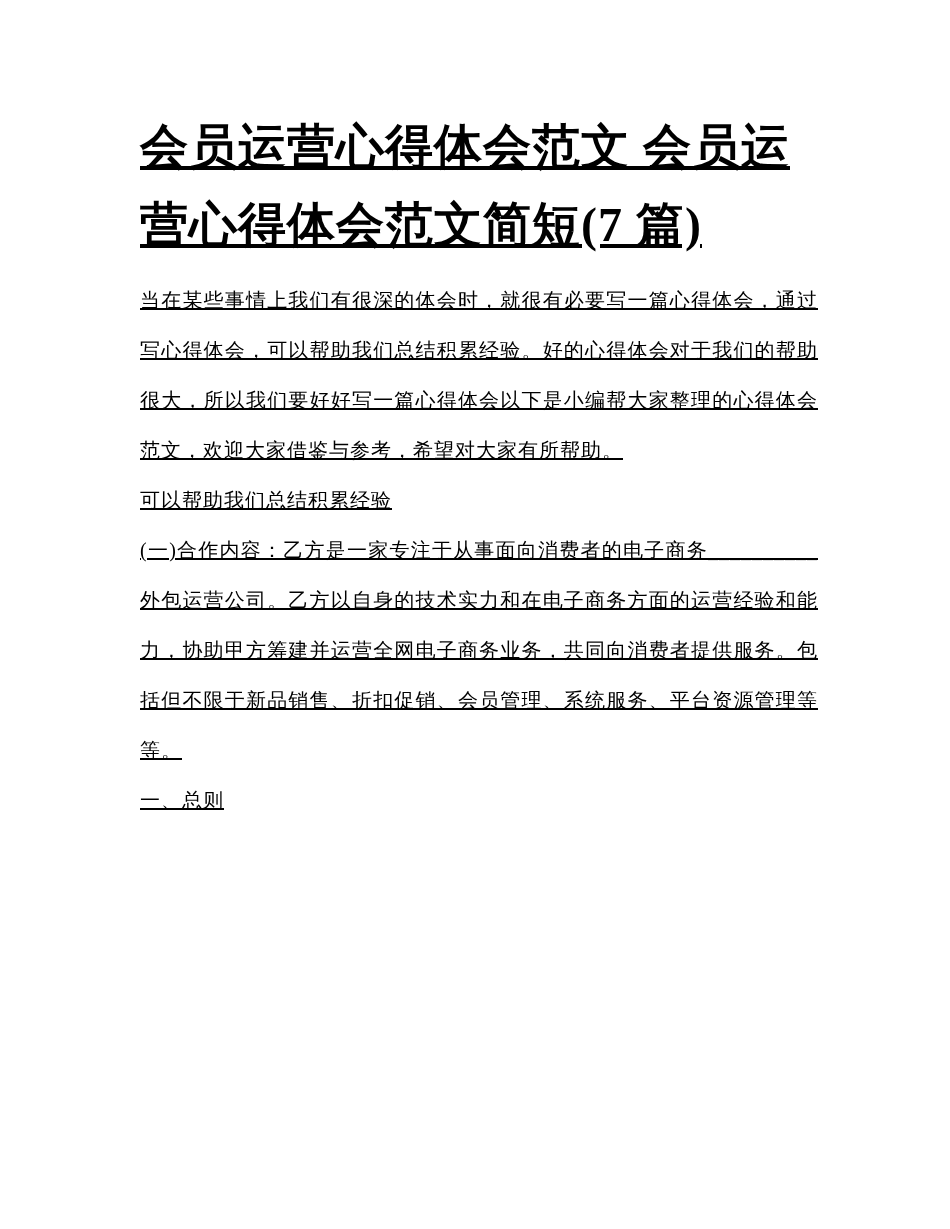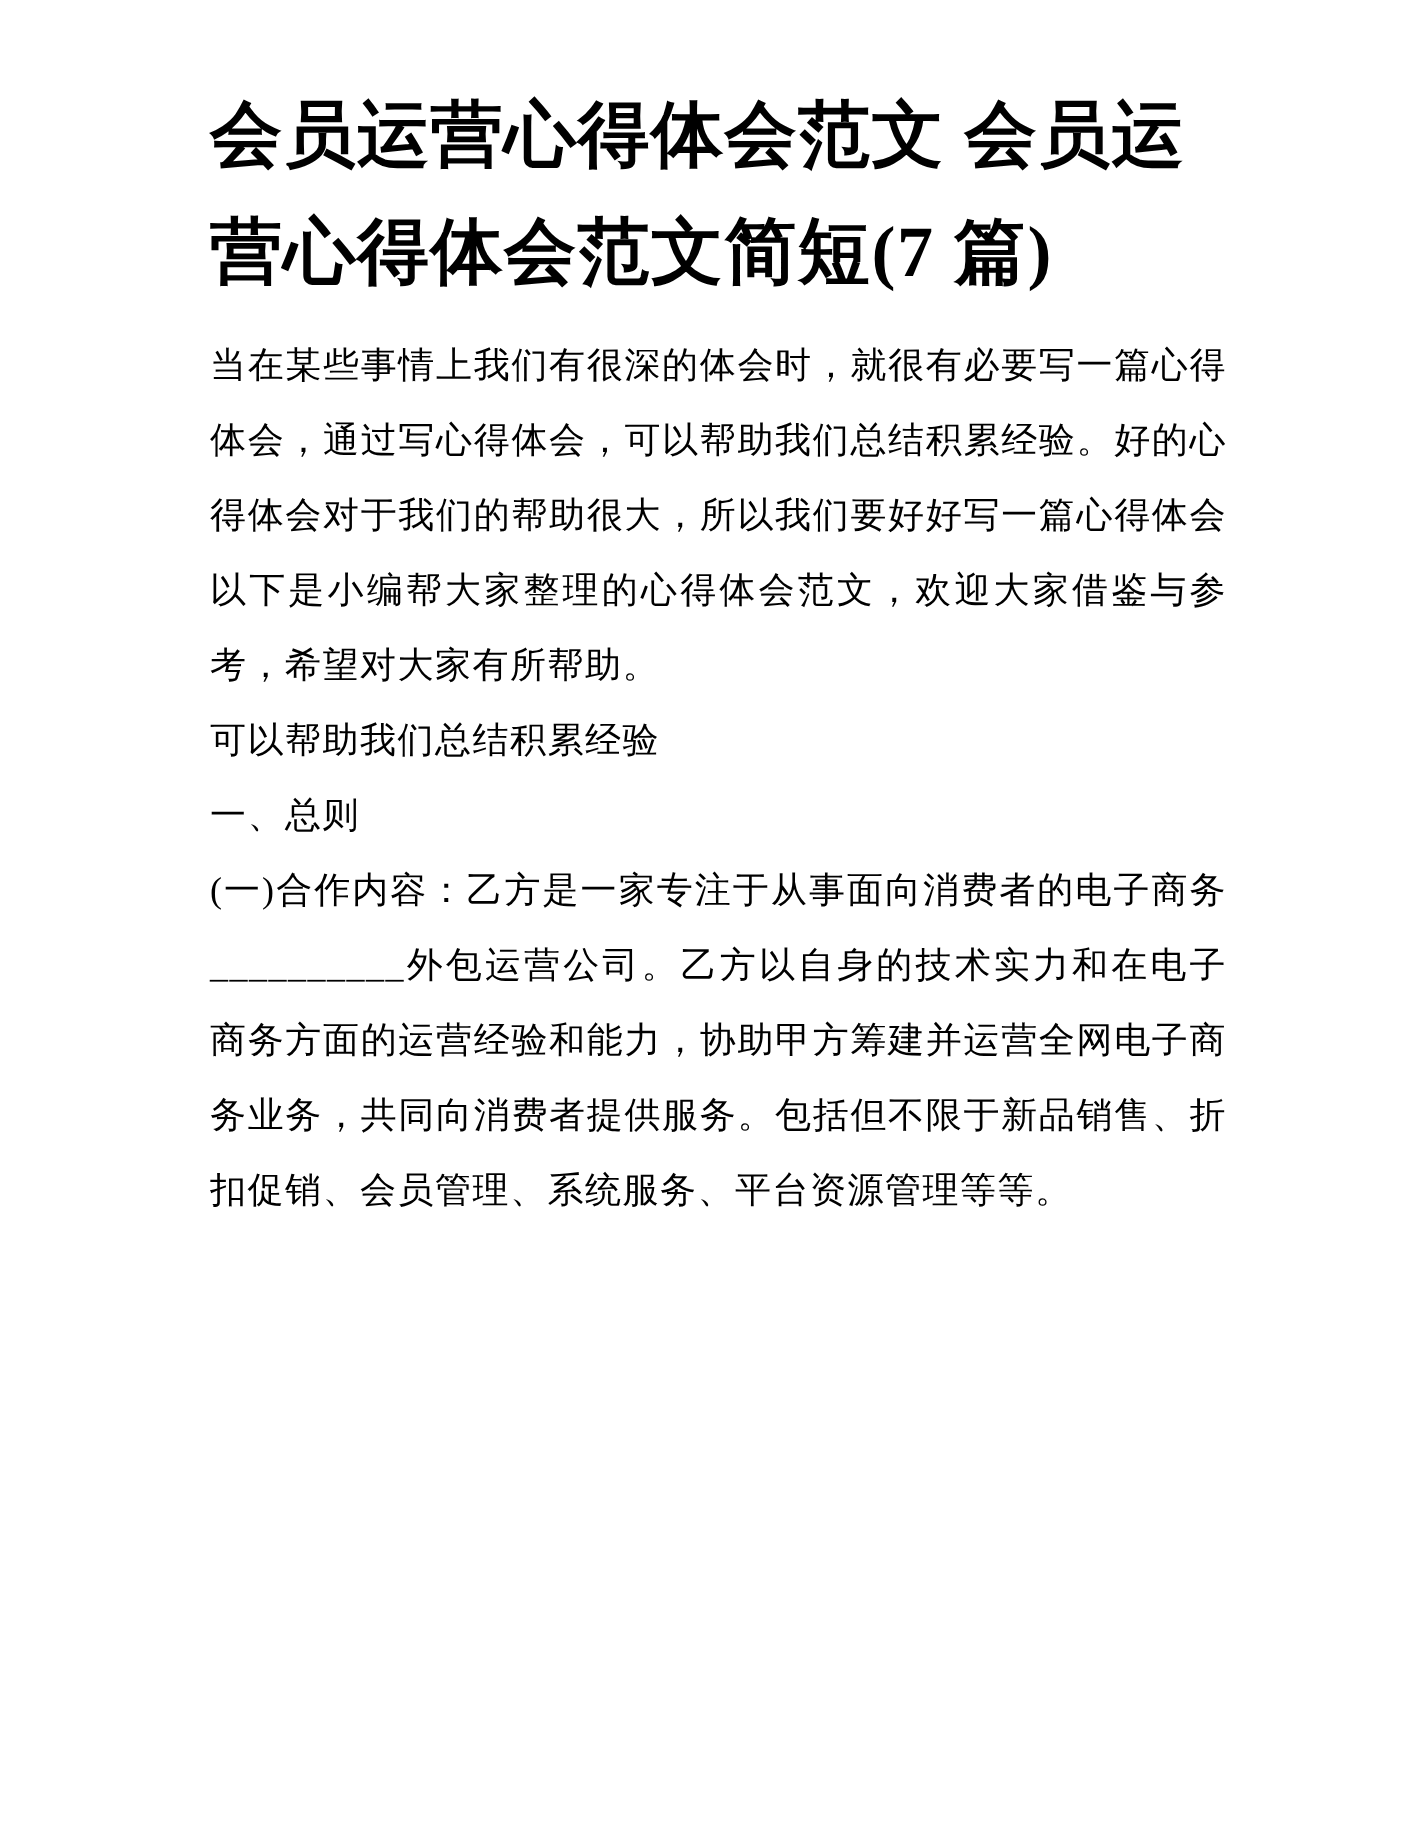--- a/index.html
+++ b/index.html
@@ -14,46 +14,47 @@
     background: #ffffff;
     overflow: hidden;
     font-family: "Liberation Serif", "DejaVu Serif", serif;
     color: #000000;
   }
   .content {
     position: absolute;
     left: 140px;
     top: 0;
     width: 678px;
-    padding-top: 52px;
+    padding-top: 108px;
+    text-decoration: underline;
   }
   .doc-title {
     margin: 0 0 11px 0;
     font-size: 48px;
     line-height: 78px;
     font-weight: 700;
     letter-spacing: 1px;
     text-align: left;
     color: #000000;
   }
   .doc-paragraph {
     margin: 0;
-    font-size: 24px;
+    font-size: 20px;
     line-height: 50px;
     letter-spacing: 1px;
     text-align: justify;
     text-justify: inter-character;
     word-break: break-all;
     color: #000000;
   }
 </style>
 </head>
 <body>
 
 <div class="page">
   <div class="content">
     <h1 class="doc-title">会员运营心得体会范文 会员运营心得体会范文简短(7 篇)</h1>
     <p class="doc-paragraph">当在某些事情上我们有很深的体会时，就很有必要写一篇心得体会，通过写心得体会，可以帮助我们总结积累经验。好的心得体会对于我们的帮助很大，所以我们要好好写一篇心得体会以下是小编帮大家整理的心得体会范文，欢迎大家借鉴与参考，希望对大家有所帮助。</p>
     <p class="doc-paragraph">可以帮助我们总结积累经验</p>
+    <p class="doc-paragraph">(一)合作内容：乙方是一家专注于从事面向消费者的电子商务__________外包运营公司。乙方以自身的技术实力和在电子商务方面的运营经验和能力，协助甲方筹建并运营全网电子商务业务，共同向消费者提供服务。包括但不限于新品销售、折扣促销、会员管理、系统服务、平台资源管理等等。</p>
     <p class="doc-paragraph">一、总则</p>
-    <p class="doc-paragraph">(一)合作内容：乙方是一家专注于从事面向消费者的电子商务__________外包运营公司。乙方以自身的技术实力和在电子商务方面的运营经验和能力，协助甲方筹建并运营全网电子商务业务，共同向消费者提供服务。包括但不限于新品销售、折扣促销、会员管理、系统服务、平台资源管理等等。</p>
   </div>
 </div>
 
 </body></html>

